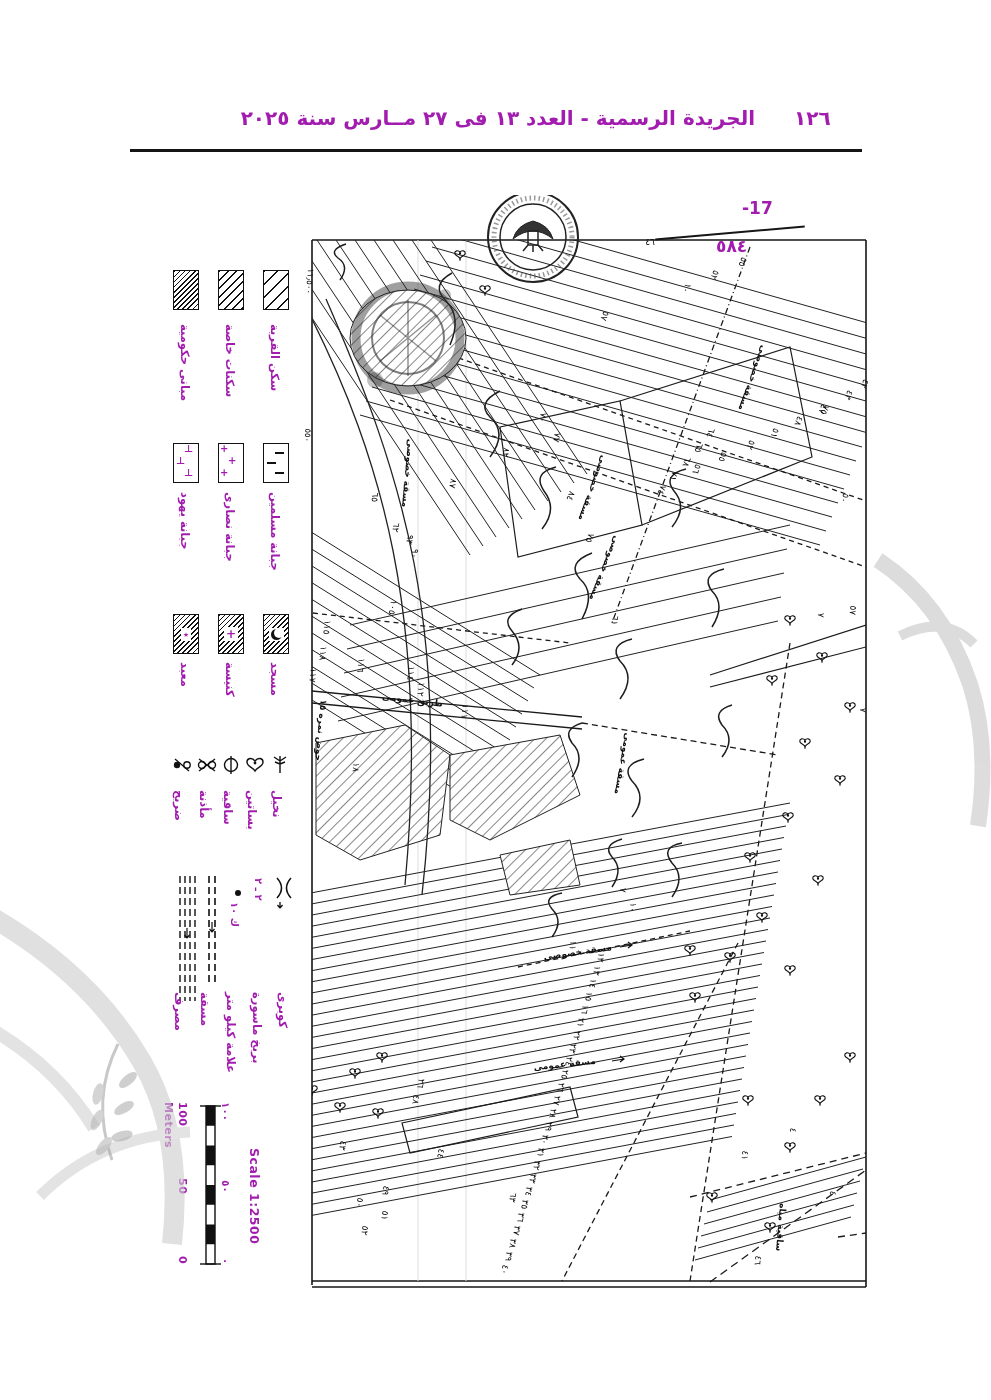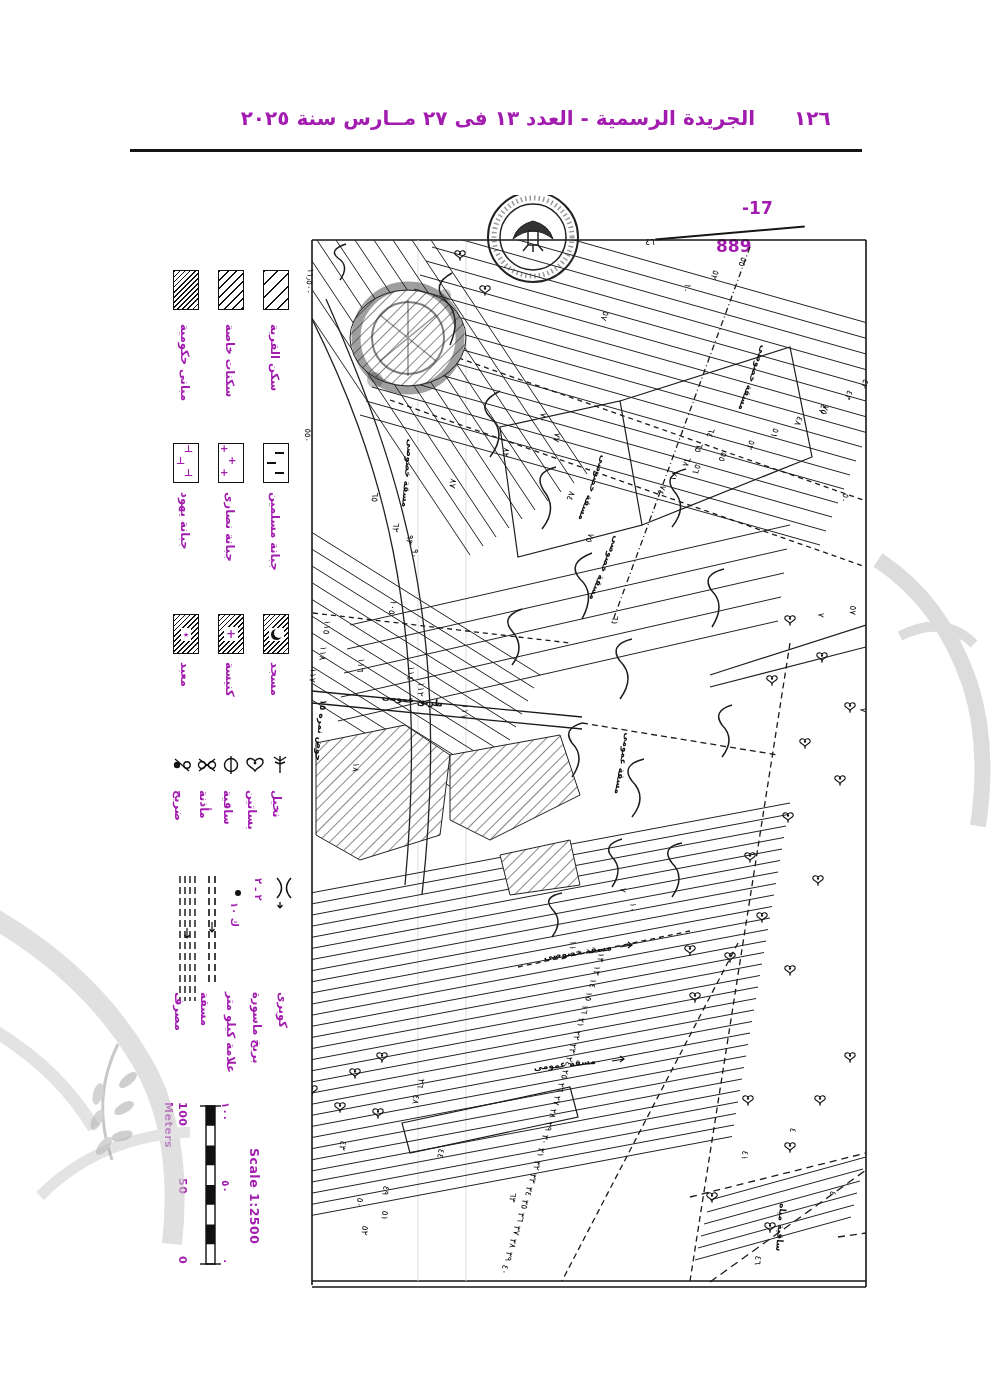--- a/index.html
+++ b/index.html
@@ -37,21 +37,21 @@
 
 <div class="page">
 
   <div class="hdr-title">الجريدة الرسمية - العدد ١٣ فى ٢٧ مــارس سنة ٢٠٢٥</div>
   <div class="hdr-num">١٢٦</div>
   <div class="hdr-rule"></div>
 
   <div>
     <span class="frac-num" style="left:742px;top:198px;">-17</span>
     <div class="frac-bar" style="left:655px;top:232px;"></div>
-    <span class="frac-den" style="left:716px;top:236px;">889</span>
+    <span class="frac-den" style="left:716px;top:236px;">٥٨٤</span>
   </div>
 
   <svg style="position:absolute;left:150px;top:195px;" width="718" height="1100" viewBox="0 0 718 1100">
     <defs>
       <clipPath id="mapclip">
           <rect x="162" y="45" width="554" height="1045"></rect>
         </clipPath>
       <pattern id="phatch" width="8" height="8" patternTransform="rotate(45)" patternUnits="userSpaceOnUse">
         <rect width="8" height="8" fill="#fff"></rect>
           <line x1="0" y1="0" x2="0" y2="8" stroke="#222" stroke-width="1.1"></line>

